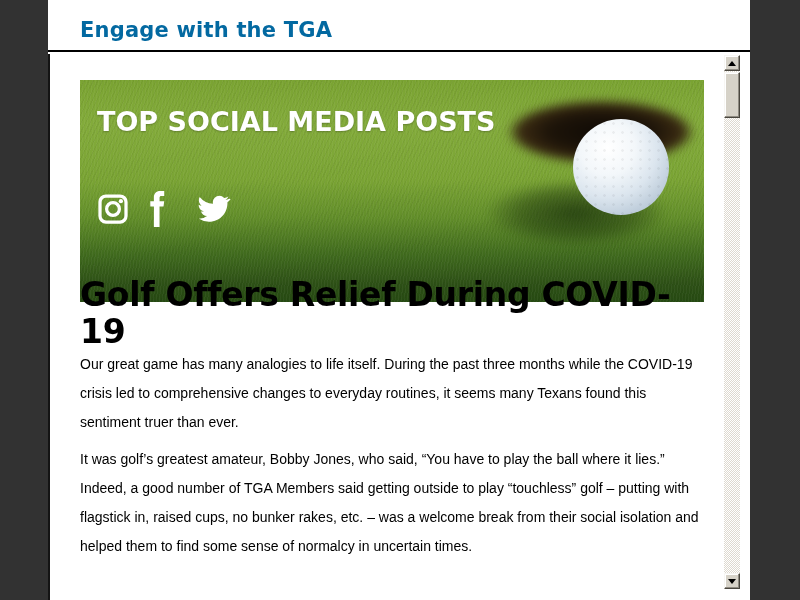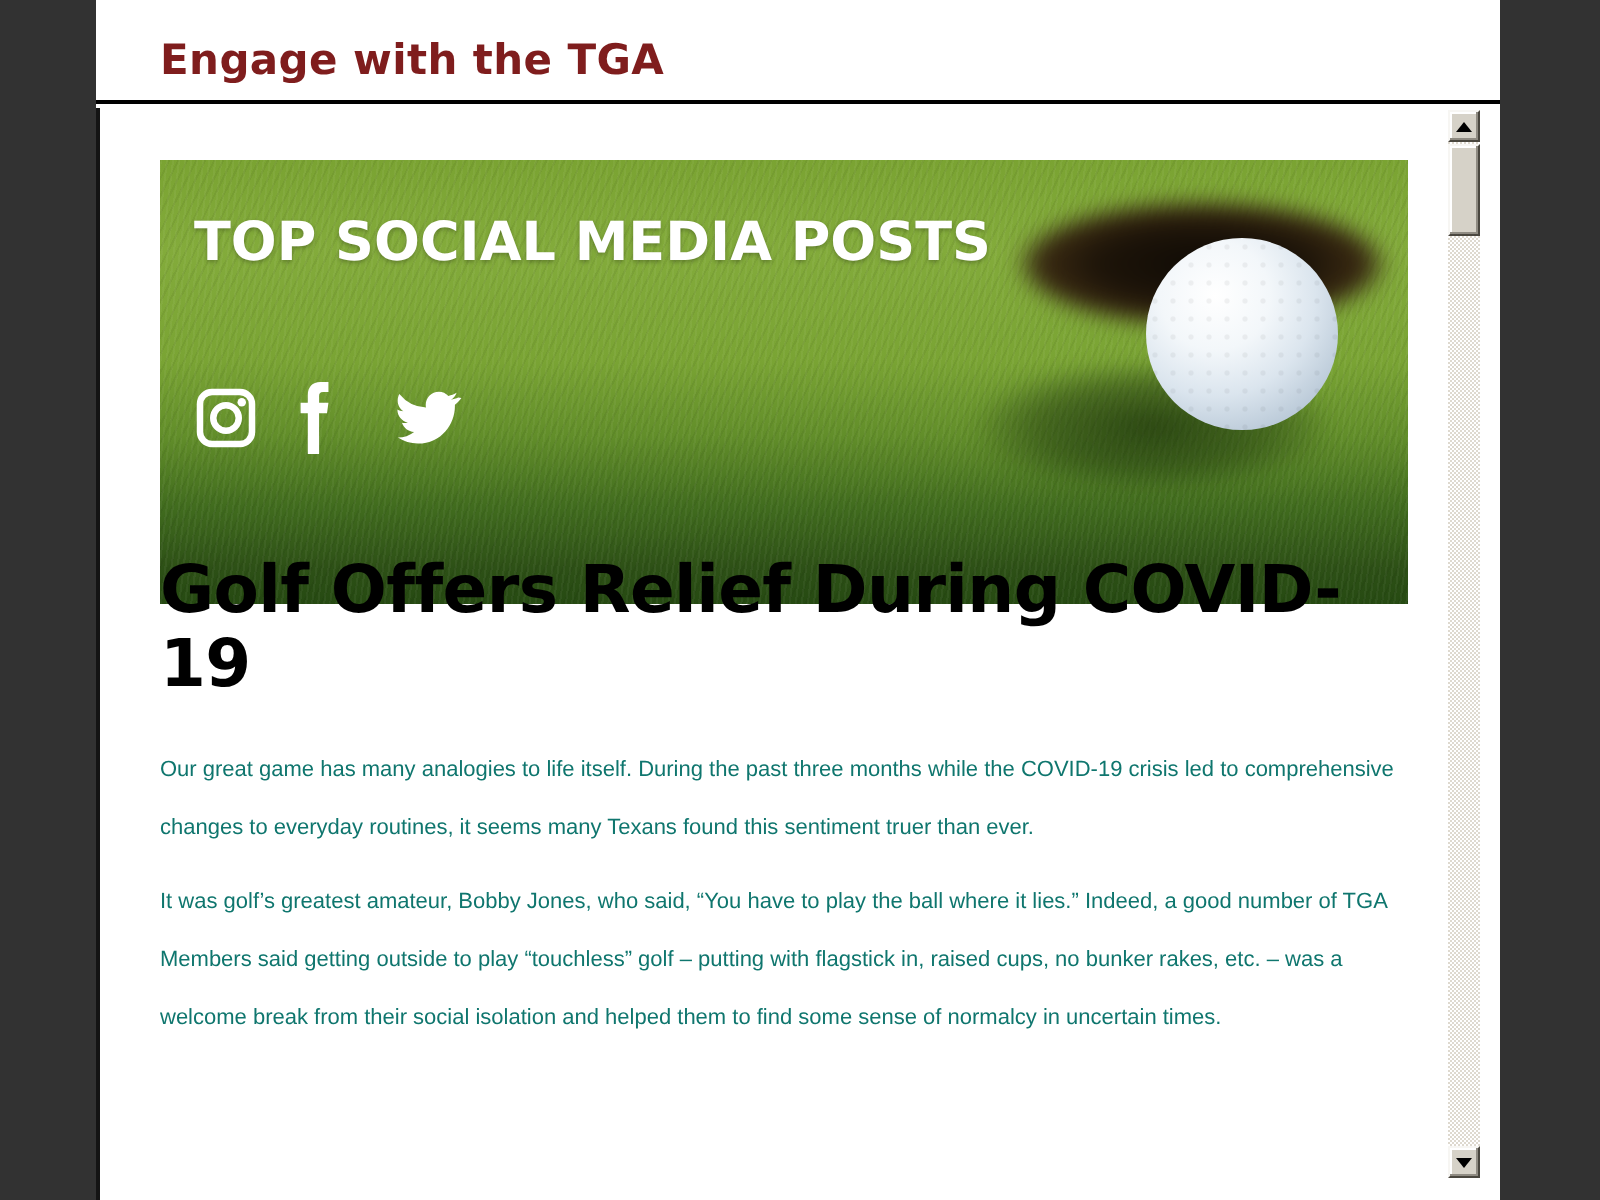--- a/index.html
+++ b/index.html
@@ -8,21 +8,21 @@
     background:#323232;
     font-family:"Liberation Sans", sans-serif;
   }
   .panel{position:absolute;left:48px;top:0;width:702px;height:600px;background:#fff;}
 
   
   .header{position:absolute;left:0;top:0;width:702px;height:52px;background:#fff;border-bottom:2px solid #000;box-sizing:border-box;}
   .header-title{
     position:absolute;left:32px;top:18px;
     font-family:"DejaVu Sans", sans-serif;font-weight:bold;font-size:21px;
-    color:#7f1d1d;letter-spacing:.2px;white-space:nowrap;
+    color:#0369a1;letter-spacing:.2px;white-space:nowrap;
   }
 
   
   .frame{position:absolute;left:0;top:54px;width:702px;height:546px;background:#fff;border-left:2px solid #141414;box-sizing:border-box;overflow:hidden;}
 
   
   .hero{
     position:absolute;left:30px;top:26px;width:624px;height:222px;overflow:hidden;
     background:
       repeating-linear-gradient(97deg, rgba(255,255,255,.045) 0 1px, rgba(0,0,0,0) 1px 3px),
@@ -43,23 +43,23 @@
   .hero-title{position:absolute;left:17px;top:24px;color:#fff;
     font-family:"DejaVu Sans", sans-serif;font-weight:bold;font-size:27px;line-height:35px;
     text-shadow:0 1px 2px rgba(0,0,0,.25);white-space:nowrap;}
   .hero-icons{position:absolute;left:18px;top:110px;height:38px;display:flex;align-items:center;}
   .hero-icons .icon{display:inline-flex;cursor:pointer;}
   .icon-ig{margin-right:22px;}
   .icon-fb{margin-right:28px;}
 
   
   .article{position:absolute;left:30px;top:222px;width:627px;}
-  .article h1{margin:0 0 21px 0;font-family:"DejaVu Sans", sans-serif;font-weight:bold;
+  .article h1{margin:0 0 0 0;font-family:"DejaVu Sans", sans-serif;font-weight:bold;
     font-size:33px;line-height:37px;color:#000;letter-spacing:-.3px;}
-  .article p{margin:0 0 8px 0;font-size:11px;line-height:29px;color:#0f766e;font-weight:300;}
+  .article p{margin:0 0 8px 0;font-size:14px;line-height:29px;color:#000000;font-weight:300;}
 
   
   .scrollbar{position:absolute;left:676px;top:55px;width:16px;height:534px;
     background:conic-gradient(#ffffff 90deg,#ded9cf 90deg 180deg,#ffffff 180deg 270deg,#ded9cf 270deg);
     background-size:2px 2px;}
   .sb-btn{position:absolute;left:0;width:16px;height:16px;background:#d6d2c8;box-sizing:border-box;
     border-top:1px solid #f7f6f3;border-left:1px solid #f7f6f3;
     border-right:1px solid #4a473f;border-bottom:1px solid #4a473f;
     box-shadow:inset -1px -1px 0 #8f8b82, inset 1px 1px 0 #ffffff;
     display:flex;align-items:center;justify-content:center;cursor:pointer;}

